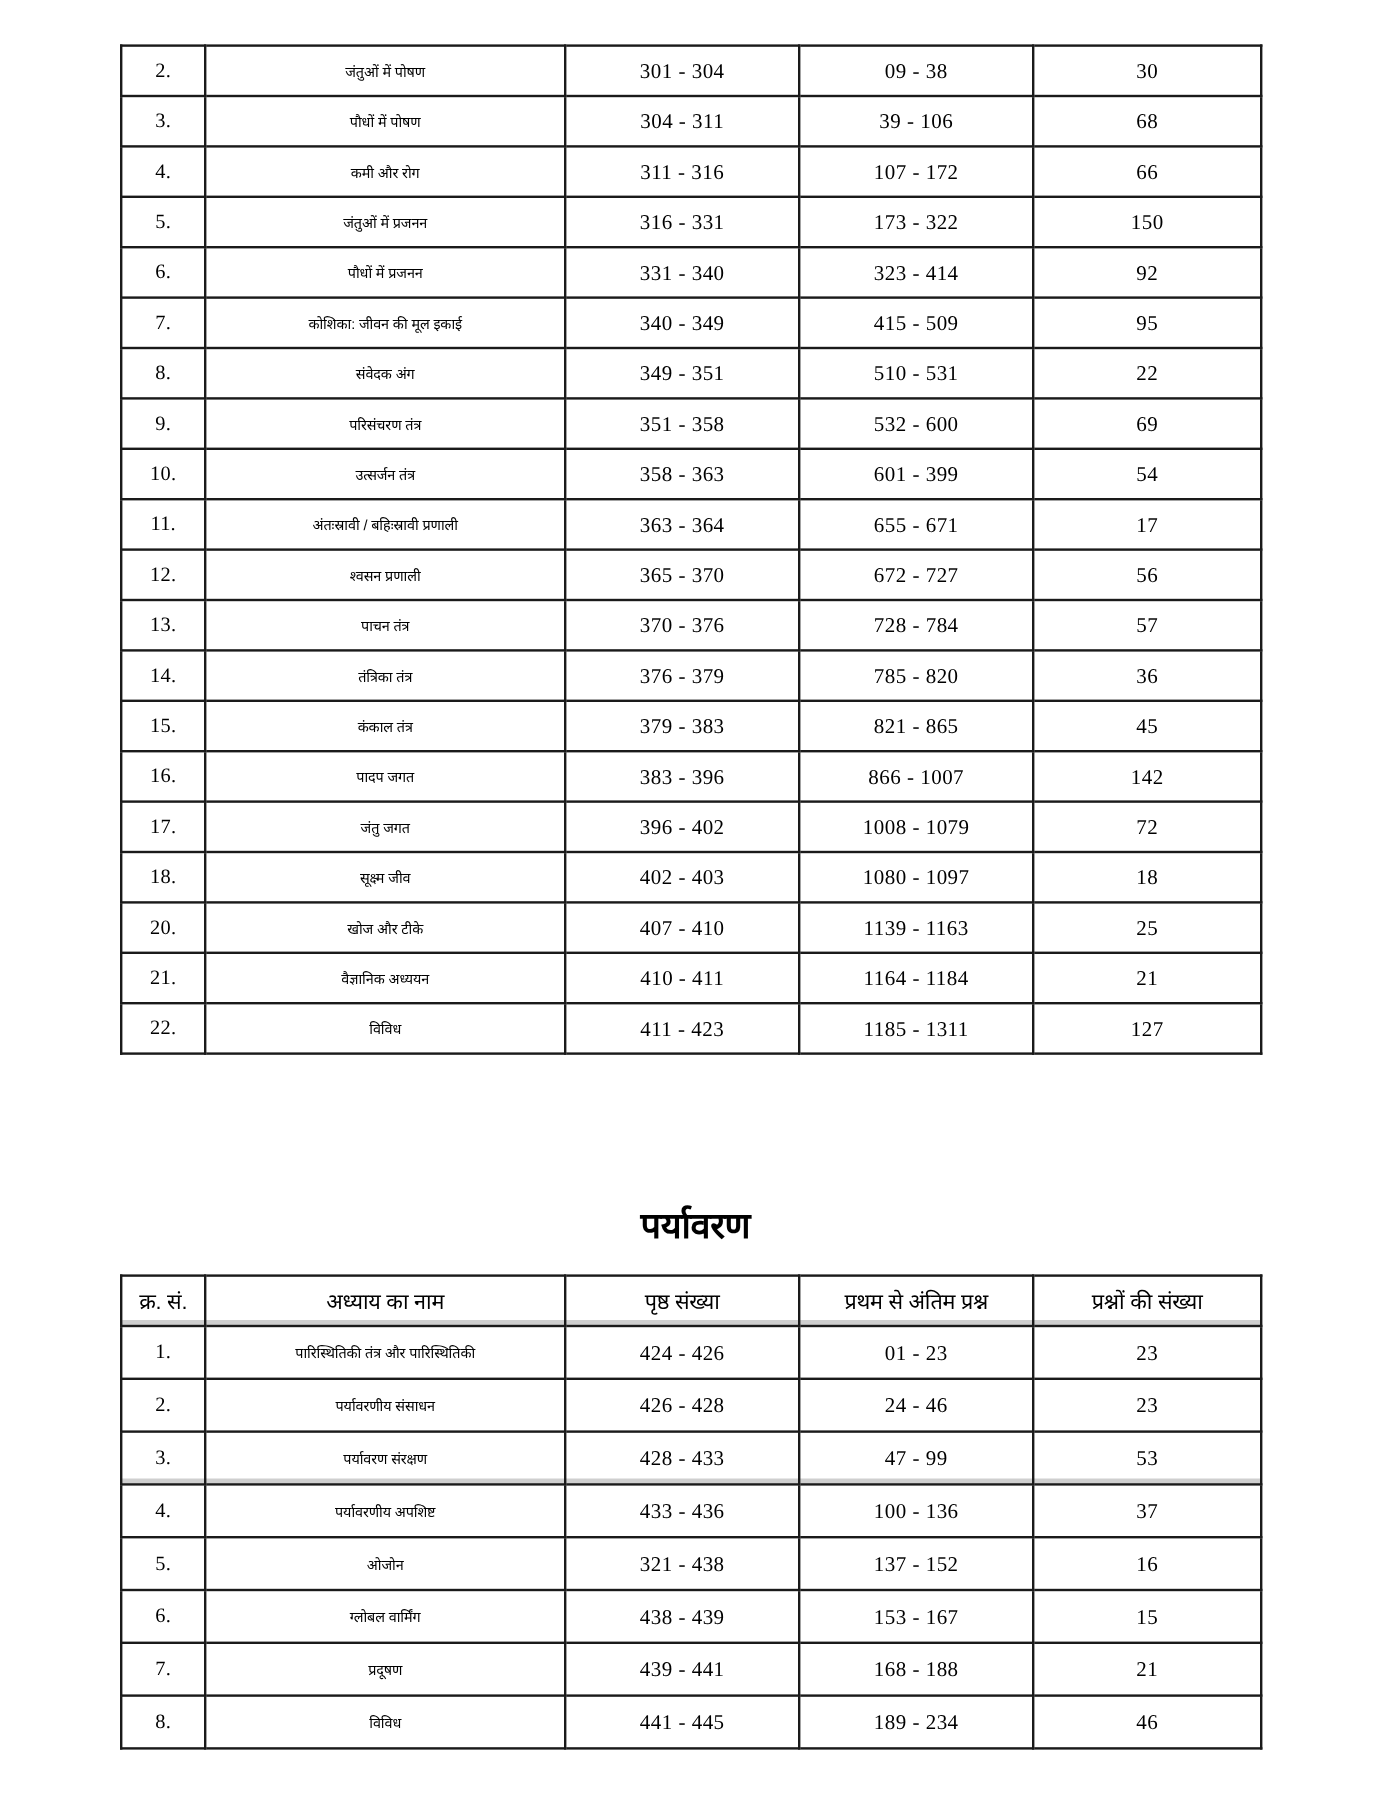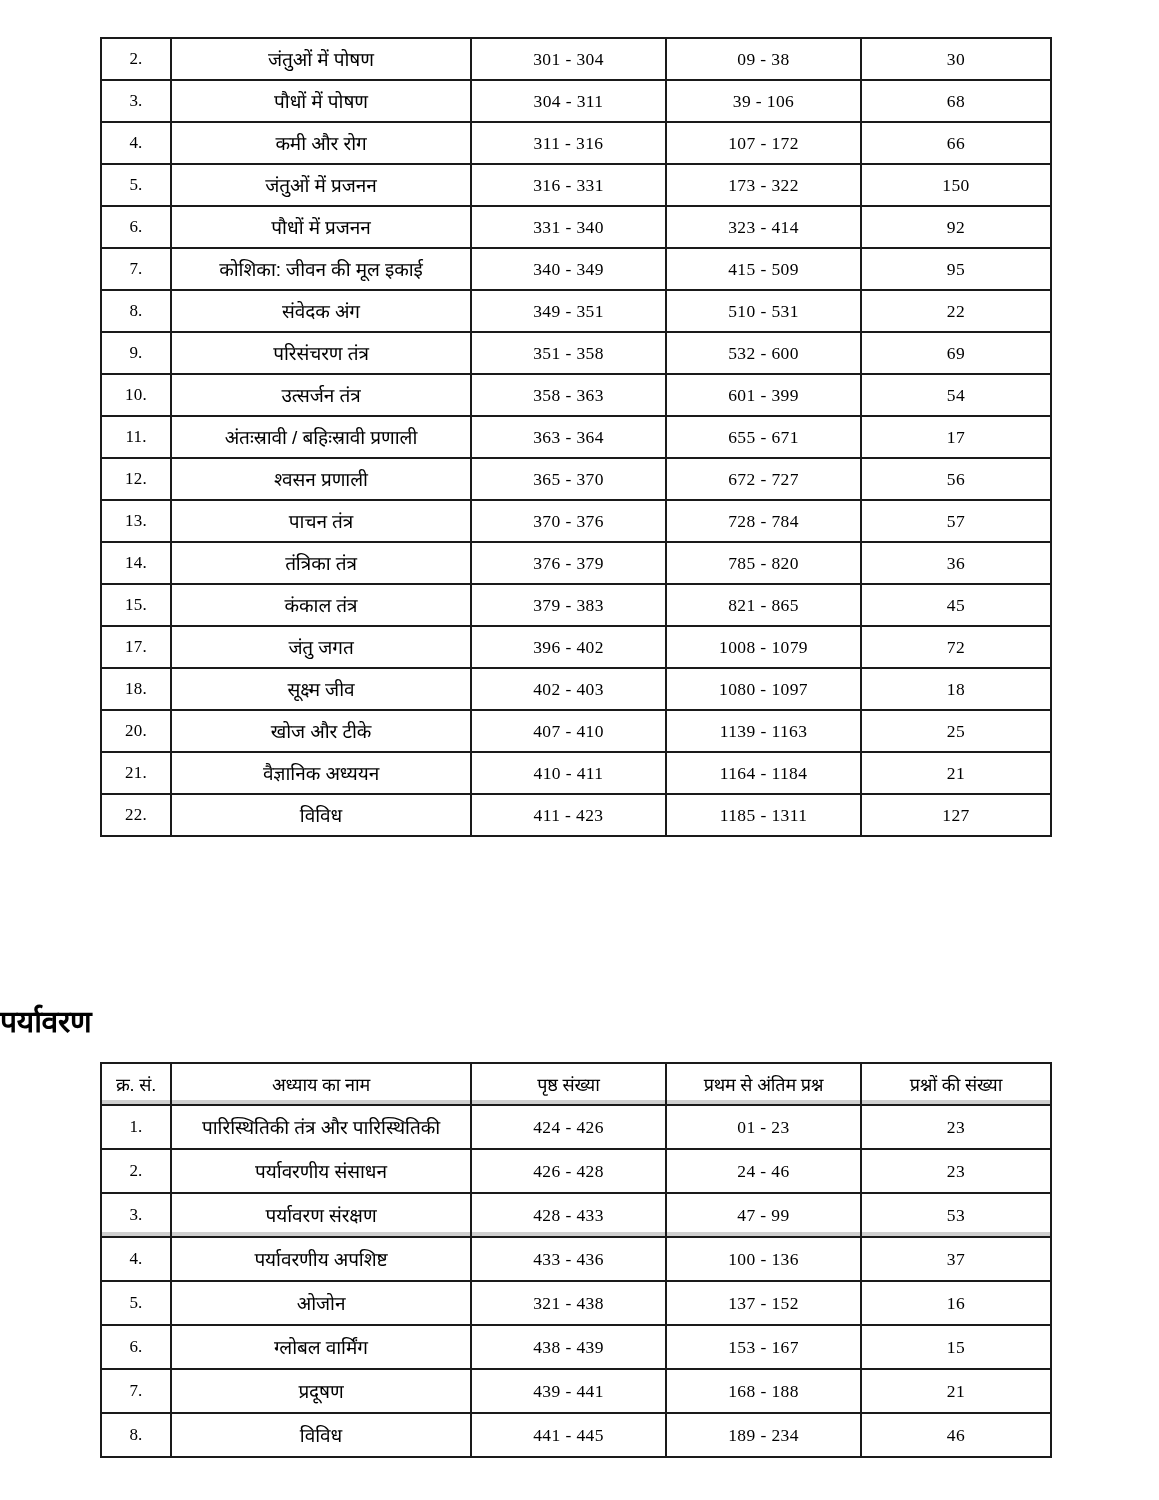--- a/index.html
+++ b/index.html
@@ -51,37 +51,37 @@
   .c-range { width: 195px; }
   .c-count { width: 190px; }
 
   .sn {
     font-weight: bold;
     font-size: 17px;
     letter-spacing: 0.2px;
   }
   .chap {
     font-family: "Liberation Sans", "DejaVu Sans", sans-serif;
-    font-size: 19px;
+    font-size: 12px;
     font-weight: 600;
     letter-spacing: -0.1px;
   }
   .num {
     font-size: 17.5px;
     font-weight: 600;
     letter-spacing: 0.4px;
   }
 
   
   #section-heading {
     position: absolute;
     left: 0;
     top: 1000px;
     width: 1159px;
-    text-align: left;
+    text-align: center;
     font-family: "Liberation Sans", "DejaVu Sans", sans-serif;
     font-size: 30px;
     font-weight: bold;
     letter-spacing: -0.3px;
   }
 
   
   #table-two {
     position: absolute;
     left: 100px;
@@ -210,20 +210,27 @@
           <td class="num">376 - 379</td>
           <td class="num">785 - 820</td>
           <td class="num">36</td>
         </tr>
         <tr>
           <td class="sn">15.</td>
           <td class="chap">कंकाल तंत्र</td>
           <td class="num">379 - 383</td>
           <td class="num">821 - 865</td>
           <td class="num">45</td>
+        </tr>
+        <tr>
+          <td class="sn">16.</td>
+          <td class="chap">पादप जगत</td>
+          <td class="num">383 - 396</td>
+          <td class="num">866 - 1007</td>
+          <td class="num">142</td>
         </tr>
         <tr>
           <td class="sn">17.</td>
           <td class="chap">जंतु जगत</td>
           <td class="num">396 - 402</td>
           <td class="num">1008 - 1079</td>
           <td class="num">72</td>
         </tr>
         <tr>
           <td class="sn">18.</td>

